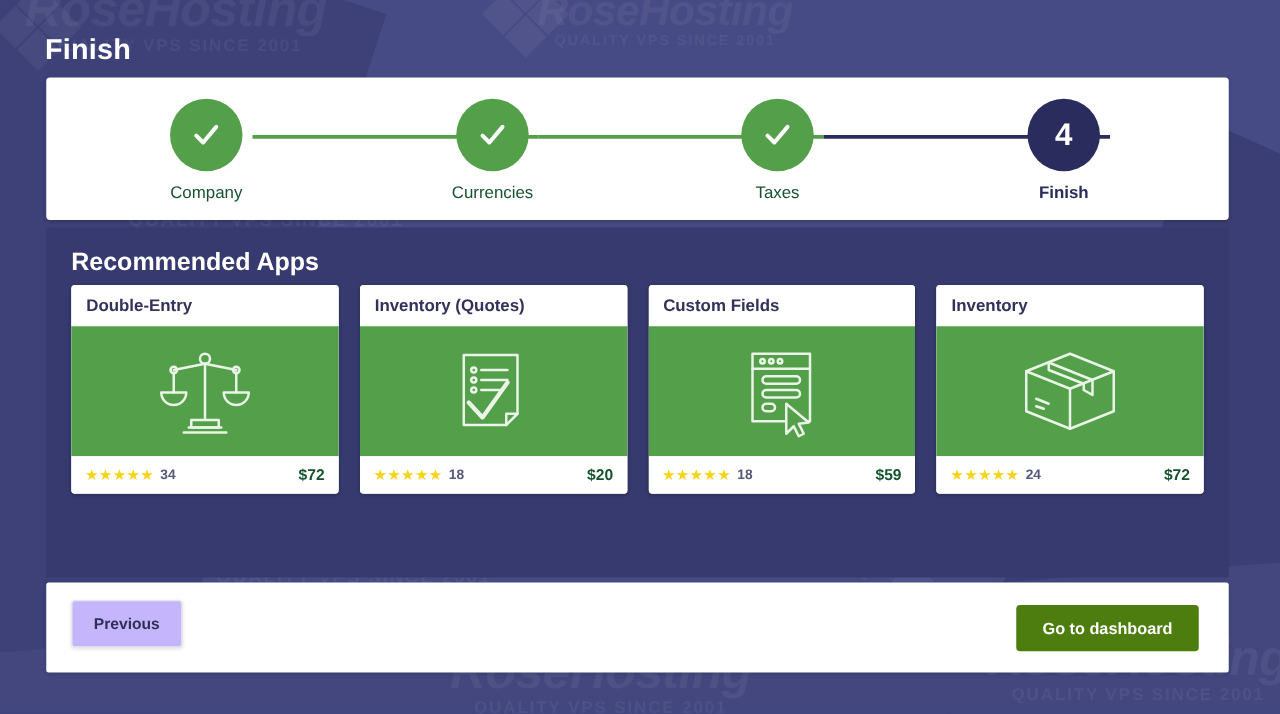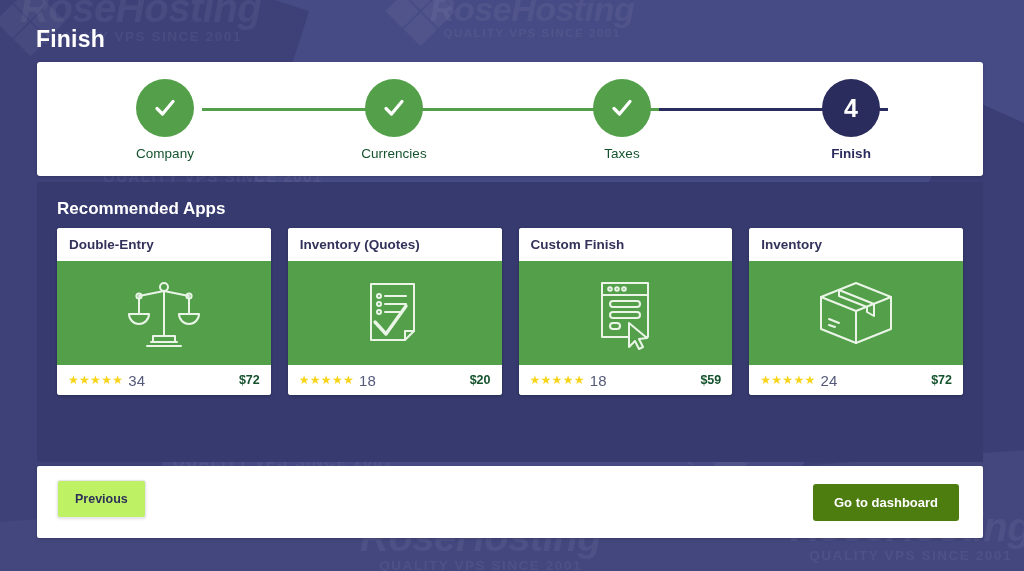--- a/index.html
+++ b/index.html
@@ -152,21 +152,21 @@
     left: 37px;
     top: 182px;
     width: 946px;
     height: 280px;
     background: #363a6e;
   }
   .apps-title {
     position: absolute;
     left: 20px;
     top: 17px;
-    font-size: 17px;
+    font-size: 20px;
     font-weight: bold;
     color: #ffffff;
   }
   .cards-row {
     position: absolute;
     left: 20px;
     top: 46px;
     right: 20px;
     display: flex;
     gap: 17px;
@@ -212,22 +212,23 @@
     align-items: center;
     gap: 5px;
   }
   .stars {
     color: #f7d417;
     font-size: 12px;
     letter-spacing: 0.3px;
     line-height: 1;
   }
   .rating-count {
-    font-size: 15px;
+    font-size: 11px;
     color: #555a7a;
+    font-weight: bold;
   }
   .price {
     font-size: 12.5px;
     font-weight: bold;
     color: #14532d;
   }
 
   
   .footer-bar {
     position: absolute;
@@ -237,21 +238,21 @@
     height: 72px;
     background: #ffffff;
     border-radius: 2px;
     box-shadow: 0 1px 3px rgba(0,0,0,0.18);
   }
   .btn-previous {
     position: absolute;
     left: 20px;
     top: 14px;
     padding: 11px 17px;
-    background: #bef264;
+    background: #c4b5fd;
     border: 1px solid #e6e6ec;
     border-radius: 3px;
     font-size: 12.5px;
     font-weight: bold;
     color: #2f3059;
     box-shadow: 0 1px 3px rgba(0,0,0,0.12);
     cursor: pointer;
   }
   .btn-dashboard {
     position: absolute;
@@ -412,21 +413,21 @@
         <div class="app-card-foot">
           <div class="rating">
             <span class="stars">★★★★★</span>
             <span class="rating-count">18</span>
           </div>
           <div class="price">$20</div>
         </div>
       </div>
 
       <div class="app-card">
-        <div class="app-card-head">Custom Finish</div>
+        <div class="app-card-head">Custom Fields</div>
         <div class="app-card-body">
           <svg width="72" height="76" viewBox="0 0 72 76" fill="none" stroke="#eaf5e8" stroke-width="2" stroke-linecap="round" stroke-linejoin="round">
             <path d="M13 8 L59 8 L59 62 L13 62 Z"></path>
             <path d="M13 20 L59 20"></path>
             <circle cx="21" cy="14" r="1.8"></circle>
             <circle cx="28" cy="14" r="1.8"></circle>
             <circle cx="35" cy="14" r="1.8"></circle>
             <rect x="21" y="26" width="30" height="6" rx="3"></rect>
             <rect x="21" y="37" width="30" height="6" rx="3"></rect>
             <rect x="21" y="48" width="10" height="6" rx="3"></rect>

